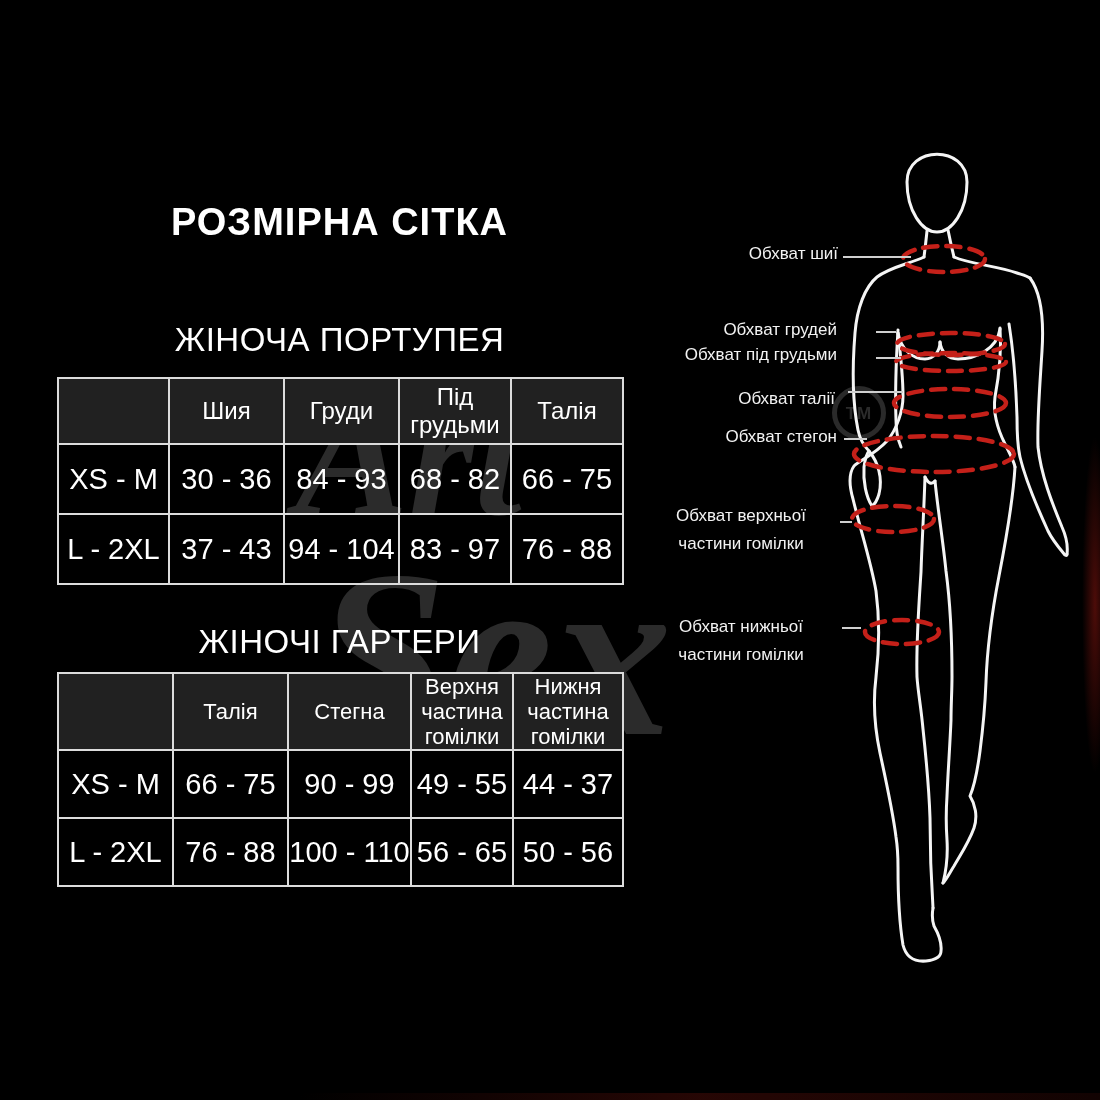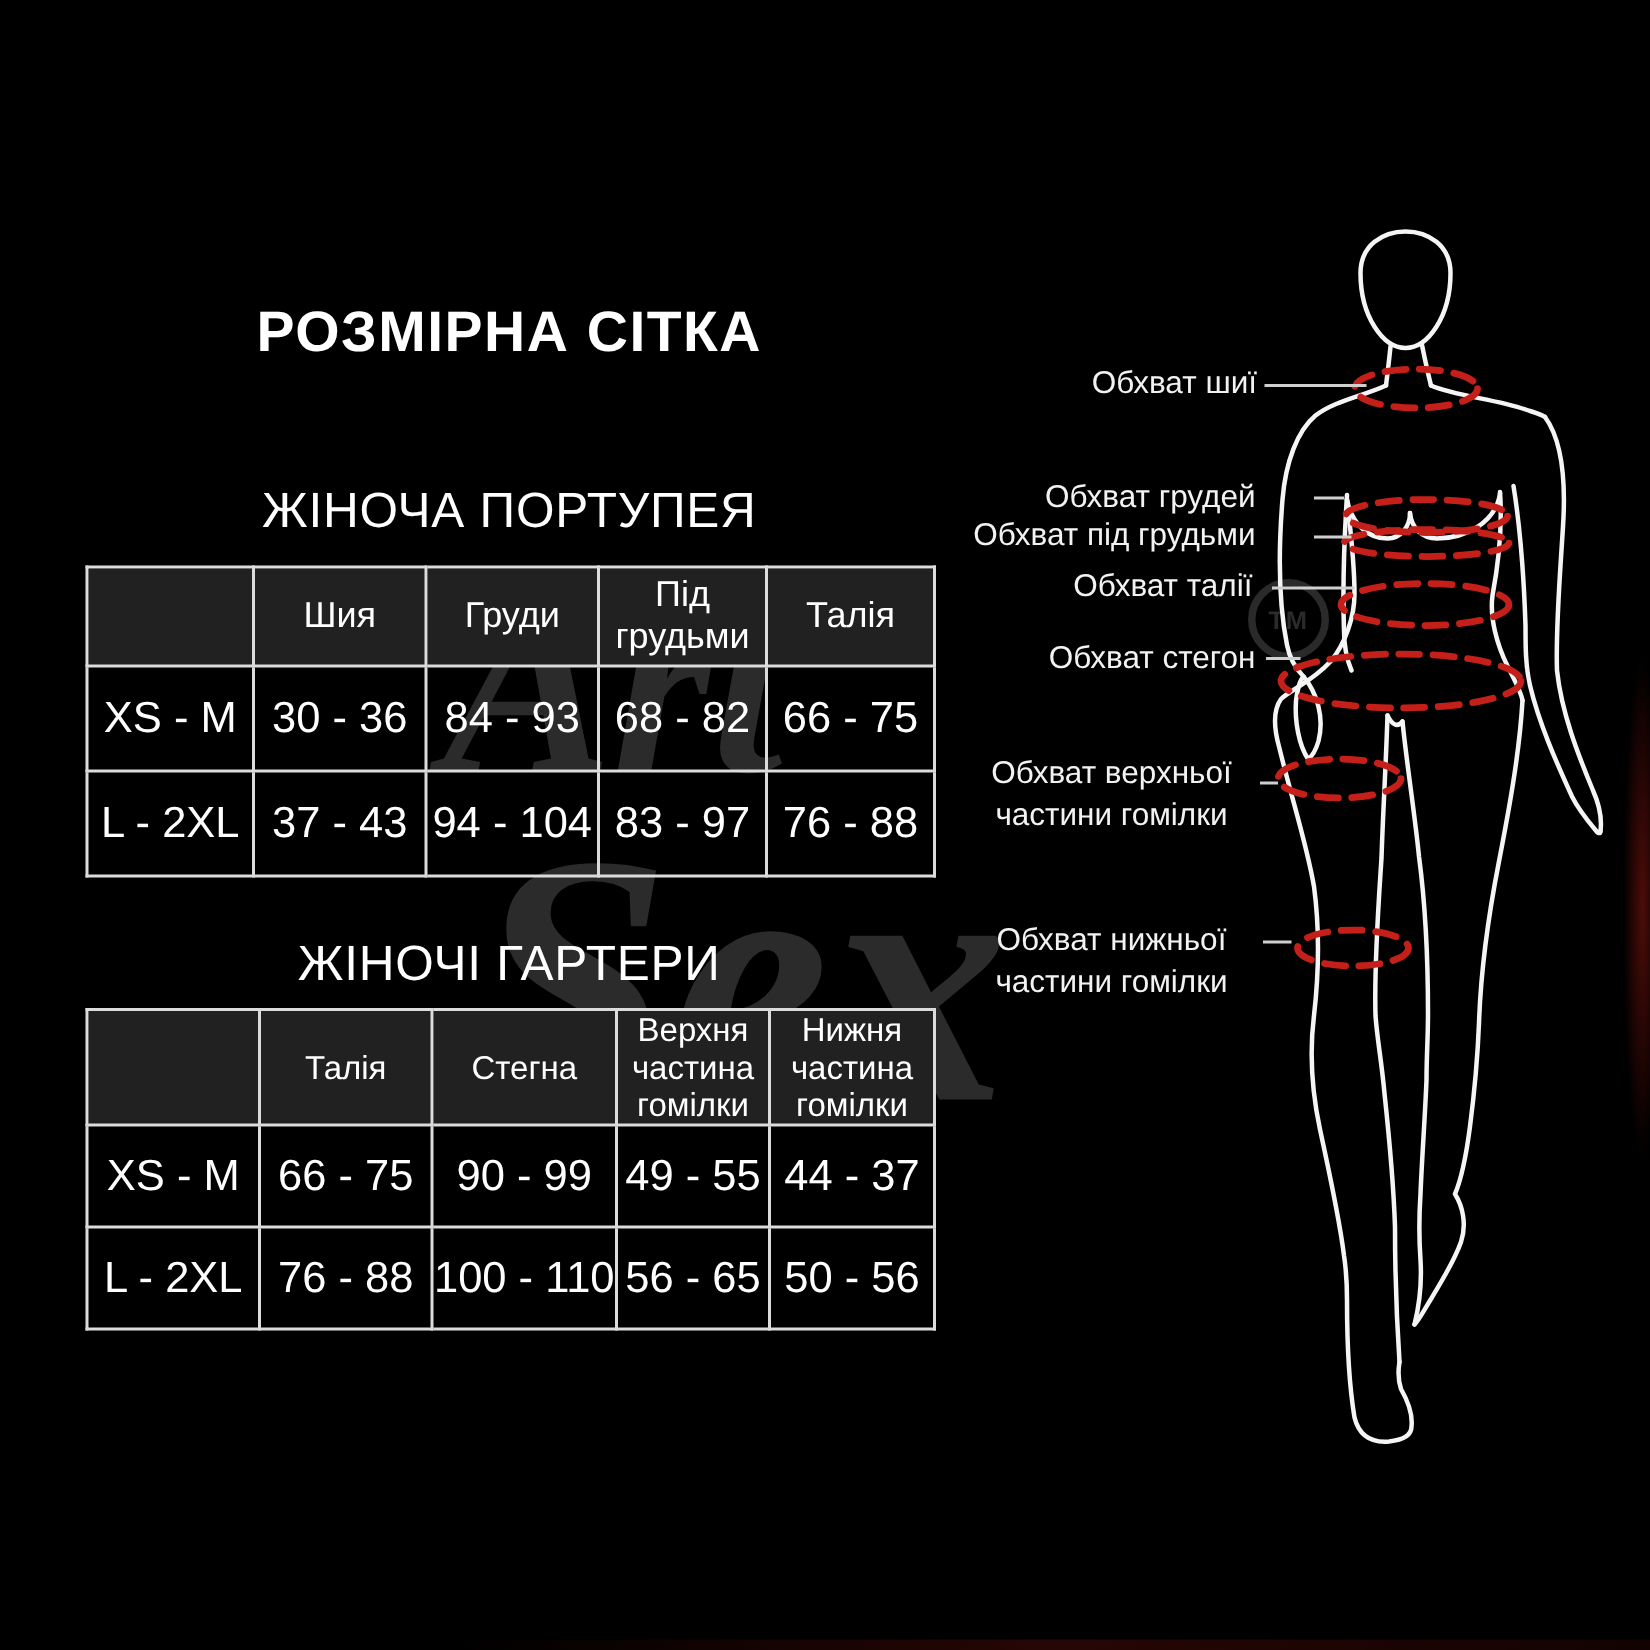--- a/index.html
+++ b/index.html
@@ -32,21 +32,21 @@
   table.size th,table.size td{border:2px solid #dcdcdc;text-align:center;vertical-align:middle;
     padding:0;overflow:hidden;}
   table.size th{background:#212121;font-weight:400;}
   table.size td{background:transparent;}
   .first th{height:66px;font-size:24px;line-height:28px;}
   .first td{height:70px;font-size:29px;}
   .second th{height:70px;font-size:22px;line-height:25px;}
   .second td{height:68px;font-size:29px;}
   td.rowlabel{font-size:29px;}
   
-  .mlabel{position:absolute;z-index:3;font-size:21px;color:#f2f2f2;white-space:nowrap;text-align:right;}
+  .mlabel{position:absolute;z-index:3;font-size:17px;color:#f2f2f2;white-space:nowrap;text-align:right;}
   .mlabel.two{white-space:normal;width:190px;text-align:center;line-height:28px;margin-left:20px;}
   .pline{position:absolute;z-index:3;height:2px;background:#cfcfcf;}
   
   .figure-wrap{position:absolute;z-index:2;left:750px;top:130px;width:330px;height:860px;}
   .edge-glow{position:absolute;z-index:1;right:-8px;top:435px;width:26px;height:340px;border-radius:50%;
      background:radial-gradient(ellipse at center, rgba(140,22,16,.55), rgba(0,0,0,0) 70%);}
   .bottom-strip{position:absolute;z-index:1;left:300px;bottom:0;width:800px;height:7px;
      background:linear-gradient(to right, rgba(70,12,8,0), rgba(70,12,8,.55), rgba(70,12,8,.25));}
 </style>
 </head>
@@ -159,21 +159,21 @@
         <ellipse cx="184" cy="324" rx="80" ry="18"></ellipse>
         <ellipse cx="143" cy="389" rx="41" ry="13"></ellipse>
         <ellipse cx="152" cy="502" rx="37" ry="12"></ellipse>
       </g>
     </svg>
   </div>
 
   <div class="mlabel" style="right:262px;top:244px;">Обхват шиї</div>
   <div class="mlabel" style="right:263px;top:320px;">Обхват грудей</div>
   <div class="mlabel" style="right:263px;top:345px;">Обхват під грудьми</div>
-  <div class="mlabel" style="right:265px;top:379px;margin-left:48px;">Обхват талії</div>
+  <div class="mlabel" style="right:265px;top:389px;margin-left:48px;">Обхват талії</div>
   <div class="mlabel" style="right:263px;top:427px;">Обхват стегон</div>
   <div class="mlabel two" style="right:264px;top:502px;">Обхват верхньої частини гомілки</div>
   <div class="mlabel two" style="right:264px;top:613px;">Обхват нижньої частини гомілки</div>
 
   <div class="pline" style="left:843px;top:256px;width:68px;"></div>
   <div class="pline" style="left:876px;top:331px;width:20px;"></div>
   <div class="pline" style="left:876px;top:357px;width:25px;"></div>
   <div class="pline" style="left:848px;top:391px;width:55px;"></div>
   <div class="pline" style="left:844px;top:438px;width:23px;"></div>
   <div class="pline" style="left:840px;top:521px;width:12px;"></div>

